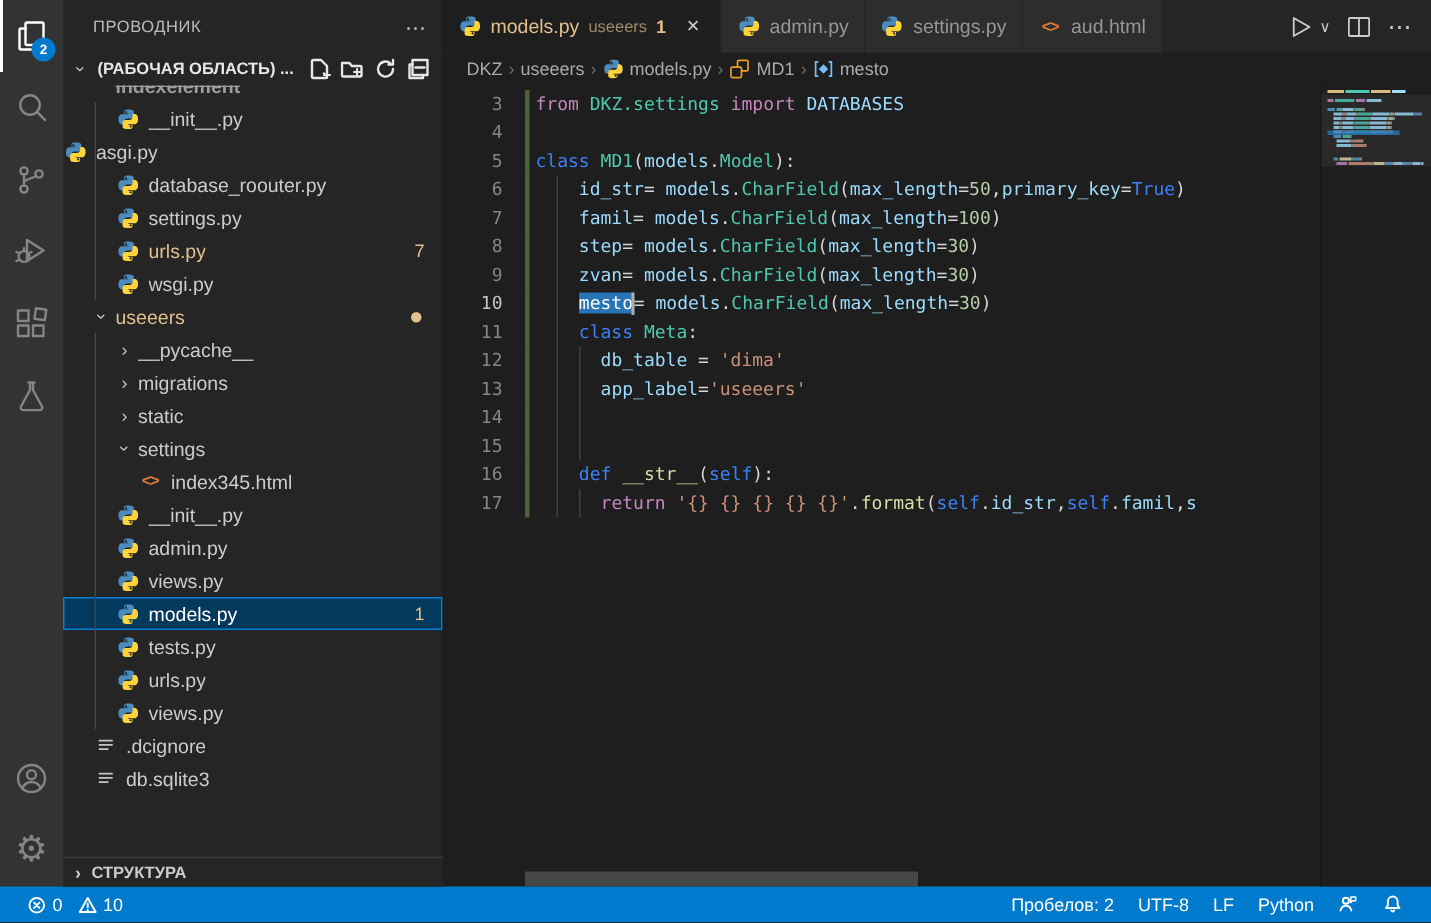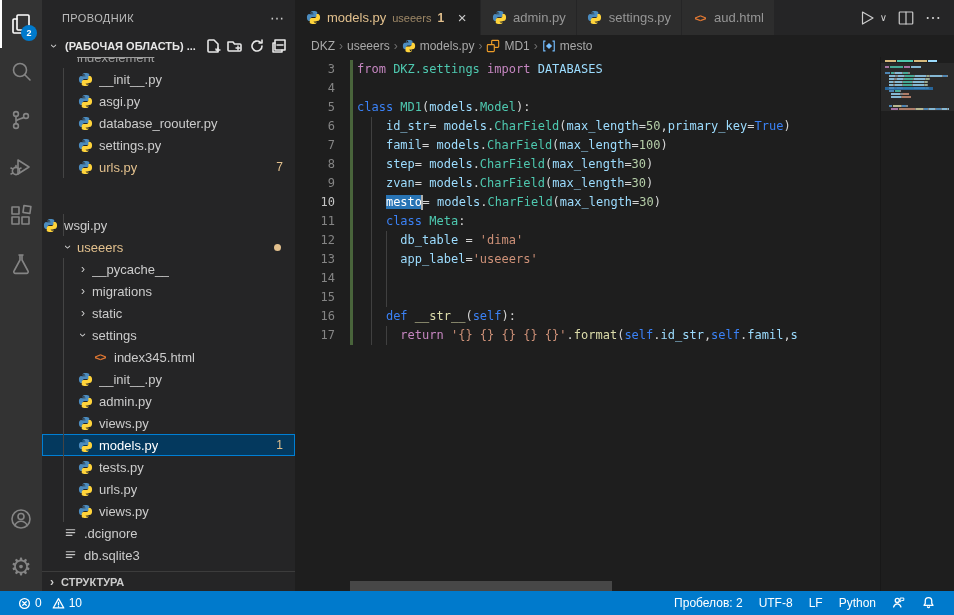--- a/index.html
+++ b/index.html
@@ -42,21 +42,21 @@
   .chevron.down { transform:rotate(90deg); }
   .ficon { width:16px; height:16px; margin-right:6px; flex-shrink:0; display:inline-flex;
     align-items:center; justify-content:center; }
   .ficon svg { width:15px; height:15px; }
   .html-glyph { color:#e37933; font-size:11px; font-weight:bold; letter-spacing:-1px; }
   .fname { overflow:hidden; text-overflow:ellipsis; }
   .fname.mod { color:#e2c08d; }
   .row .badge { margin-left:auto; margin-right:12px; color:#e2c08d; font-size:12px; }
   .row .dotbadge { margin-left:auto; margin-right:14px; width:7px; height:7px; border-radius:50%;
     background:#e2c08d; }
-  .partial-row { height:11px; overflow:hidden; position:relative; }
+  .partial-row { height:11px; overflow:hidden; position:relative;font-weight:bold; }
   .partial-row .inner { position:absolute; top:-11px; left:35px; height:22px; display:flex;
     align-items:center; font-size:13px; color:#9d9d9d; text-decoration:line-through; }
   .outline-header { position:absolute; bottom:0; left:0; right:0; height:20px;
     border-top:1px solid #3c3c3c; display:flex; align-items:center; font-size:11px;
     font-weight:bold; color:#cccccc; padding-left:4px; background:#252526; cursor:pointer; }
 
   
   .editor { flex:1; display:flex; flex-direction:column; min-width:0; background:#1e1e1e; }
   .tabsbar { height:35px; background:#252526; display:flex; flex-shrink:0; align-items:stretch; }
   .tab { display:flex; align-items:center; padding:0 10px; background:#2d2d2d; font-size:13px;
@@ -216,21 +216,21 @@
           <div class="row" style="padding-left: 35px;">
             <span class="guideline"></span>
             <span class="ficon" style="color:#c5c5c5">
               <svg viewBox="0 0 16 16">
                 <path fill="#4B8BBE" d="M7.9 1C4.8 1 5 2.4 5 2.4v1.5h3v.5H3.8S1 4.1 1 8s2.5 3.7 2.5 3.7H4.9V10s-.1-2.5 2.4-2.5h2.5S12 7.6 12 5.3V2.7S12.3 1 7.9 1zM6.3 2.1a.8.8 0 1 1 0 1.6.8.8 0 0 1 0-1.6z"></path>
                 <path fill="#FFD43B" d="M8.1 15c3.1 0 2.9-1.4 2.9-1.4v-1.5H8v-.5h4.2S15 11.9 15 8s-2.5-3.7-2.5-3.7H11.1V6s.1 2.5-2.4 2.5H6.2S4 8.4 4 10.7v2.6S3.7 15 8.1 15zm1.6-1.1a.8.8 0 1 1 0-1.6.8.8 0 0 1 0 1.6z"></path>
               </svg>
             </span>
             <span class="fname">__init__.py</span>
           </div>
-          <div class="row" style="padding-left: 35px;">
+          <div class="row" style="">
             <span class="guideline"></span>
             <span class="ficon" style="color:#c5c5c5">
               <svg viewBox="0 0 16 16">
                 <path fill="#4B8BBE" d="M7.9 1C4.8 1 5 2.4 5 2.4v1.5h3v.5H3.8S1 4.1 1 8s2.5 3.7 2.5 3.7H4.9V10s-.1-2.5 2.4-2.5h2.5S12 7.6 12 5.3V2.7S12.3 1 7.9 1zM6.3 2.1a.8.8 0 1 1 0 1.6.8.8 0 0 1 0-1.6z"></path>
                 <path fill="#FFD43B" d="M8.1 15c3.1 0 2.9-1.4 2.9-1.4v-1.5H8v-.5h4.2S15 11.9 15 8s-2.5-3.7-2.5-3.7H11.1V6s.1 2.5-2.4 2.5H6.2S4 8.4 4 10.7v2.6S3.7 15 8.1 15zm1.6-1.1a.8.8 0 1 1 0-1.6.8.8 0 0 1 0 1.6z"></path>
               </svg>
             </span>
             <span class="fname">asgi.py</span>
           </div>
           <div class="row" style="padding-left: 35px;">
@@ -257,21 +257,21 @@
             <span class="guideline"></span>
             <span class="ficon" style="color:#c5c5c5">
               <svg viewBox="0 0 16 16">
                 <path fill="#4B8BBE" d="M7.9 1C4.8 1 5 2.4 5 2.4v1.5h3v.5H3.8S1 4.1 1 8s2.5 3.7 2.5 3.7H4.9V10s-.1-2.5 2.4-2.5h2.5S12 7.6 12 5.3V2.7S12.3 1 7.9 1zM6.3 2.1a.8.8 0 1 1 0 1.6.8.8 0 0 1 0-1.6z"></path>
                 <path fill="#FFD43B" d="M8.1 15c3.1 0 2.9-1.4 2.9-1.4v-1.5H8v-.5h4.2S15 11.9 15 8s-2.5-3.7-2.5-3.7H11.1V6s.1 2.5-2.4 2.5H6.2S4 8.4 4 10.7v2.6S3.7 15 8.1 15zm1.6-1.1a.8.8 0 1 1 0-1.6.8.8 0 0 1 0 1.6z"></path>
               </svg>
             </span>
             <span class="fname mod">urls.py</span>
             <span class="badge">7</span>
           </div>
-          <div class="row" style=" margin-top: 36px;">
+          <div class="row" style="padding-left: 35px;">
             <span class="guideline"></span>
             <span class="ficon" style="color:#c5c5c5">
               <svg viewBox="0 0 16 16">
                 <path fill="#4B8BBE" d="M7.9 1C4.8 1 5 2.4 5 2.4v1.5h3v.5H3.8S1 4.1 1 8s2.5 3.7 2.5 3.7H4.9V10s-.1-2.5 2.4-2.5h2.5S12 7.6 12 5.3V2.7S12.3 1 7.9 1zM6.3 2.1a.8.8 0 1 1 0 1.6.8.8 0 0 1 0-1.6z"></path>
                 <path fill="#FFD43B" d="M8.1 15c3.1 0 2.9-1.4 2.9-1.4v-1.5H8v-.5h4.2S15 11.9 15 8s-2.5-3.7-2.5-3.7H11.1V6s.1 2.5-2.4 2.5H6.2S4 8.4 4 10.7v2.6S3.7 15 8.1 15zm1.6-1.1a.8.8 0 1 1 0-1.6.8.8 0 0 1 0 1.6z"></path>
               </svg>
             </span>
             <span class="fname">wsgi.py</span>
           </div>
           <div class="row" style="padding-left: 20px;">

